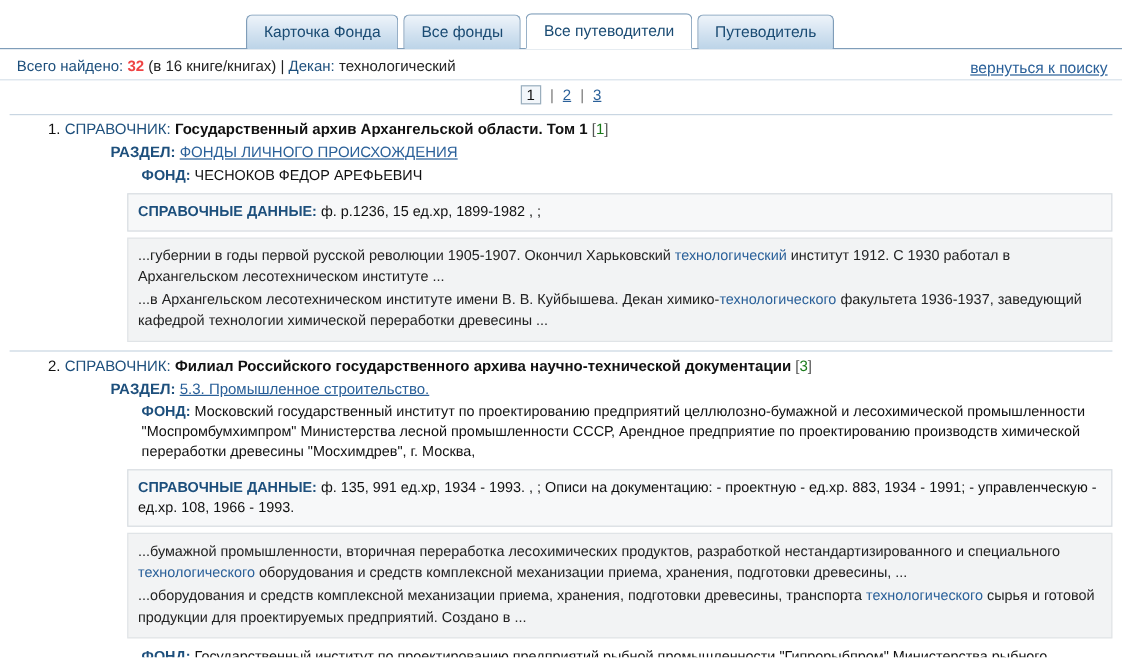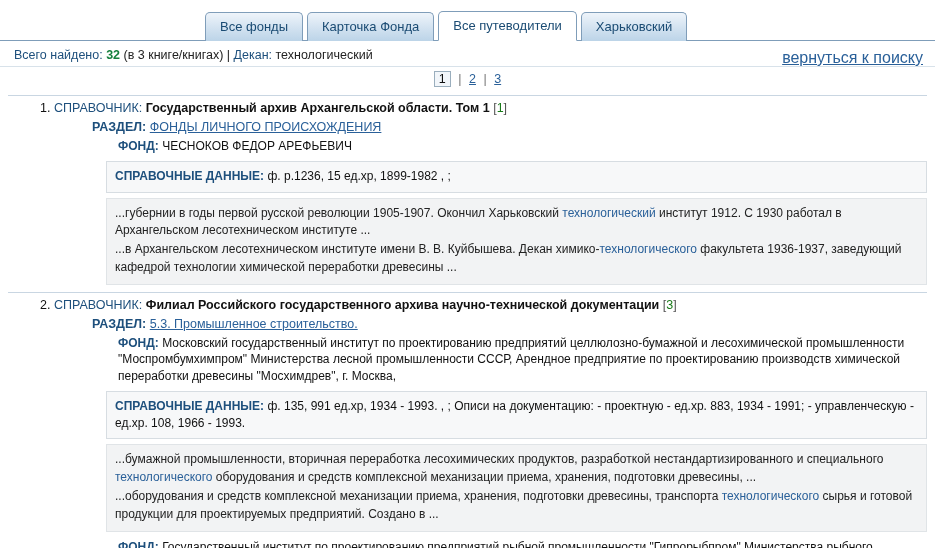--- a/index.html
+++ b/index.html
@@ -57,29 +57,29 @@
 
   
   .summary {
     position: relative;
     padding: 7px 10px 4px 14px;
     font-size: 12.5px;
     color: #1d4f7c;
     border-bottom: 1px solid #d8e2ea;
   }
   .summary .lbl { color: #1d4f7c; }
-  .summary b { color: #15803d; }
+  .summary b { color: #ef4444; }
   .summary .plain { color: #222222; }
   .back-link {
     position: absolute;
     right: 12px;
     top: 8px;
     color: #2a6099;
     text-decoration: underline;
-    font-size: 16px;
+    font-size: 13px;
     cursor: pointer;
   }
 
   
   .pager {
     text-align: center;
     padding: 5px 0 7px 0;
     font-size: 12.5px;
     color: #2a6099;
   }
@@ -154,31 +154,31 @@
   .card p { margin: 0 0 2px 0; }
   .hl { color: #2a6099; }
 </style>
 </head>
 <body>
 
 <div class="page">
 
   <div class="tabbar">
     <div class="tabs">
+      <div class="tab">Карточка Фонда</div>
       <div class="tab">Все фонды</div>
-      <div class="tab">Карточка Фонда</div>
       <div class="tab active">Все путеводители</div>
-      <div class="tab">Харьковский</div>
+      <div class="tab">Путеводитель</div>
     </div>
   </div>
 
   <div class="summary">
     <span class="lbl">Всего найдено:</span>
     <b>32</b>
-    <span class="plain">(в 3 книге/книгах)</span>
+    <span class="plain">(в 16 книге/книгах)</span>
     <span class="plain">|</span>
     <span class="lbl">Декан:</span>
     <span class="plain">технологический</span>
     <span class="back-link">вернуться к поиску</span>
   </div>
 
   <div class="pager">
     <span class="pg current">1</span>
     <span class="sep">|</span>
     <span class="pg">2</span>

